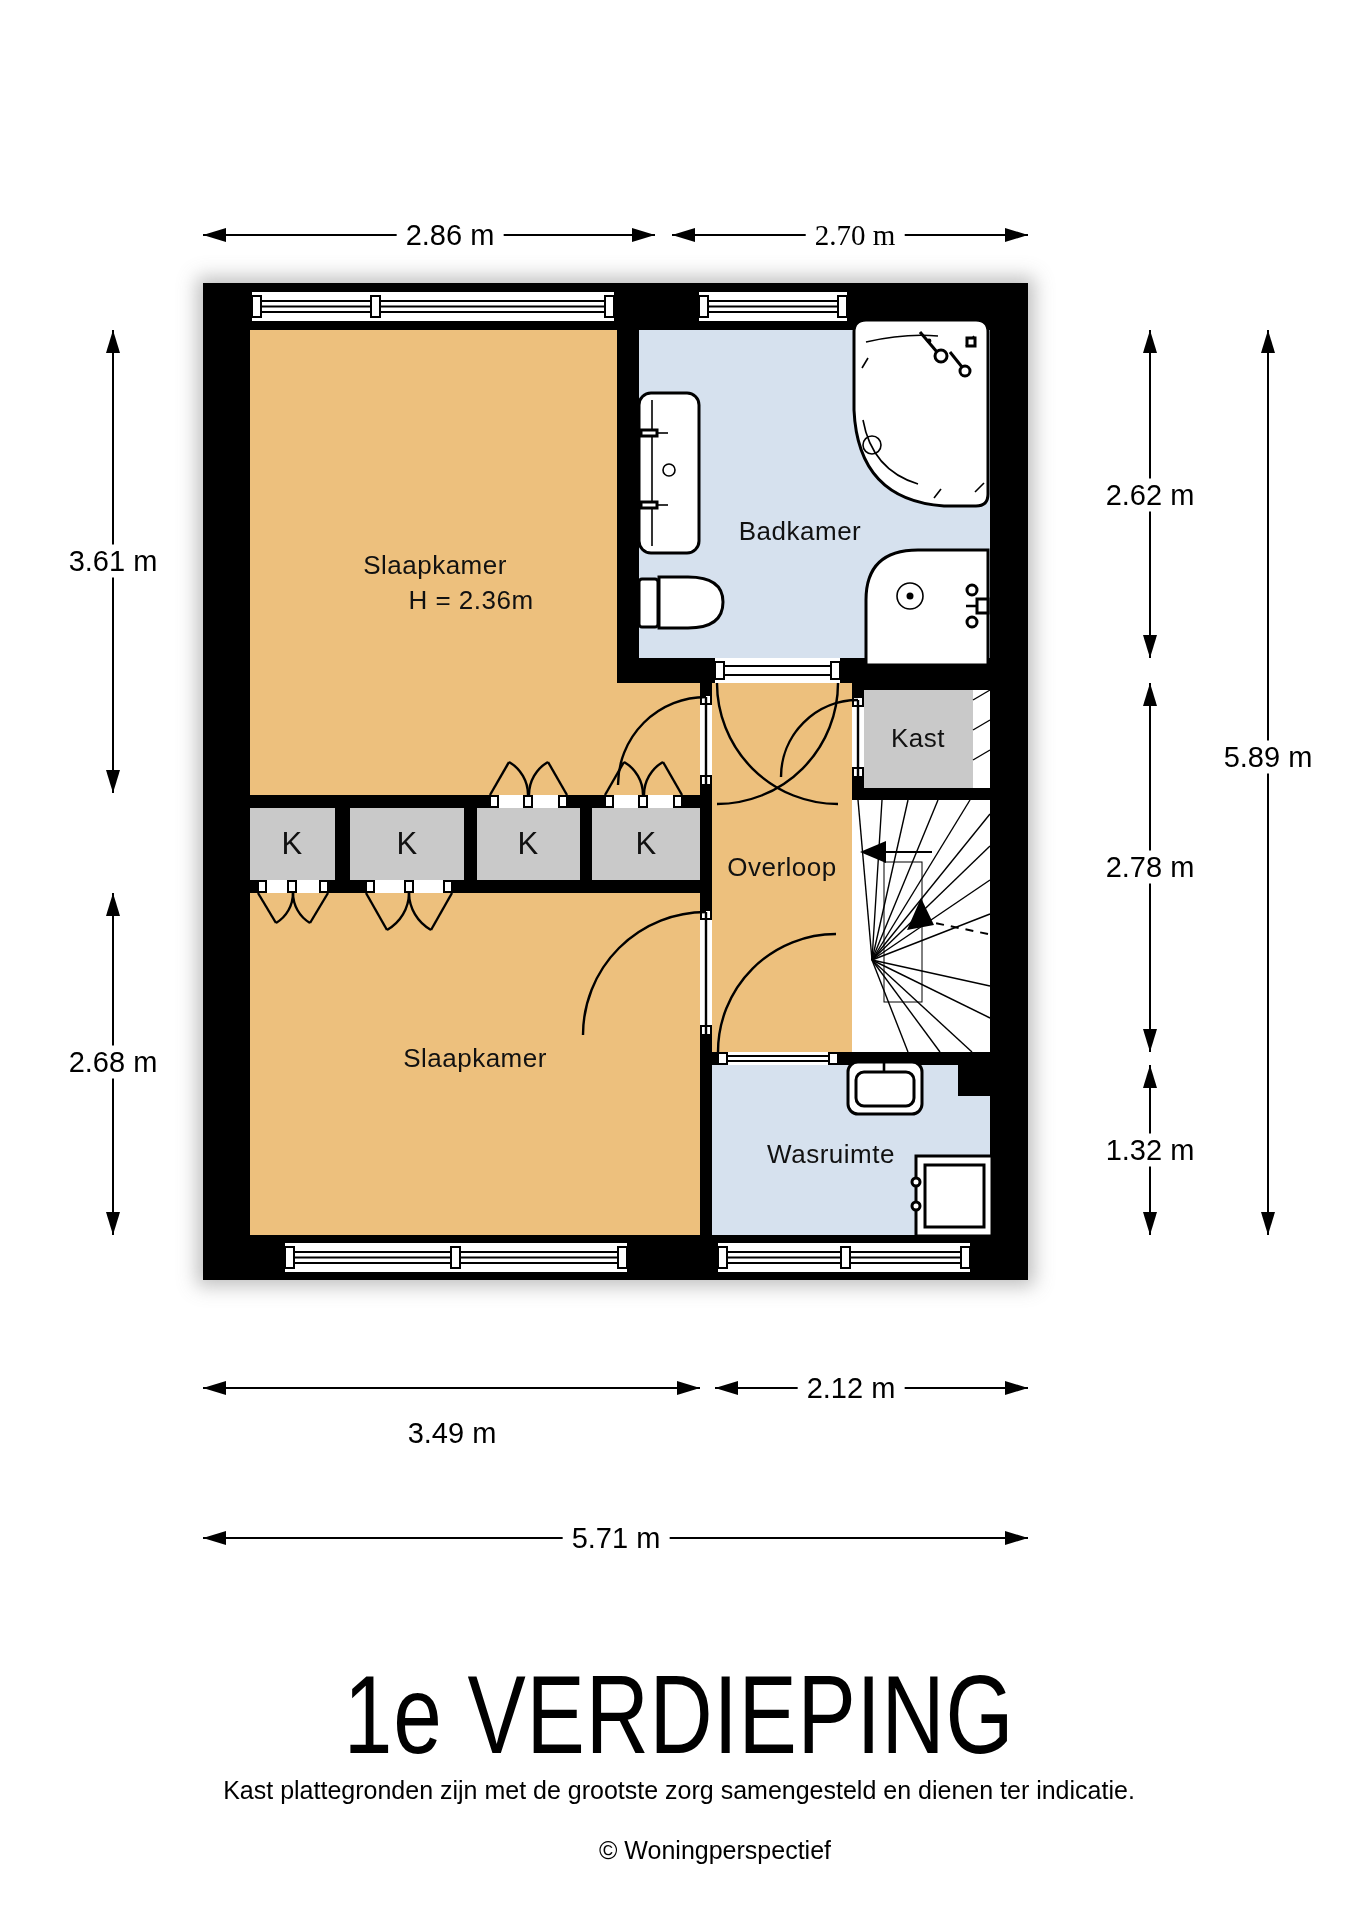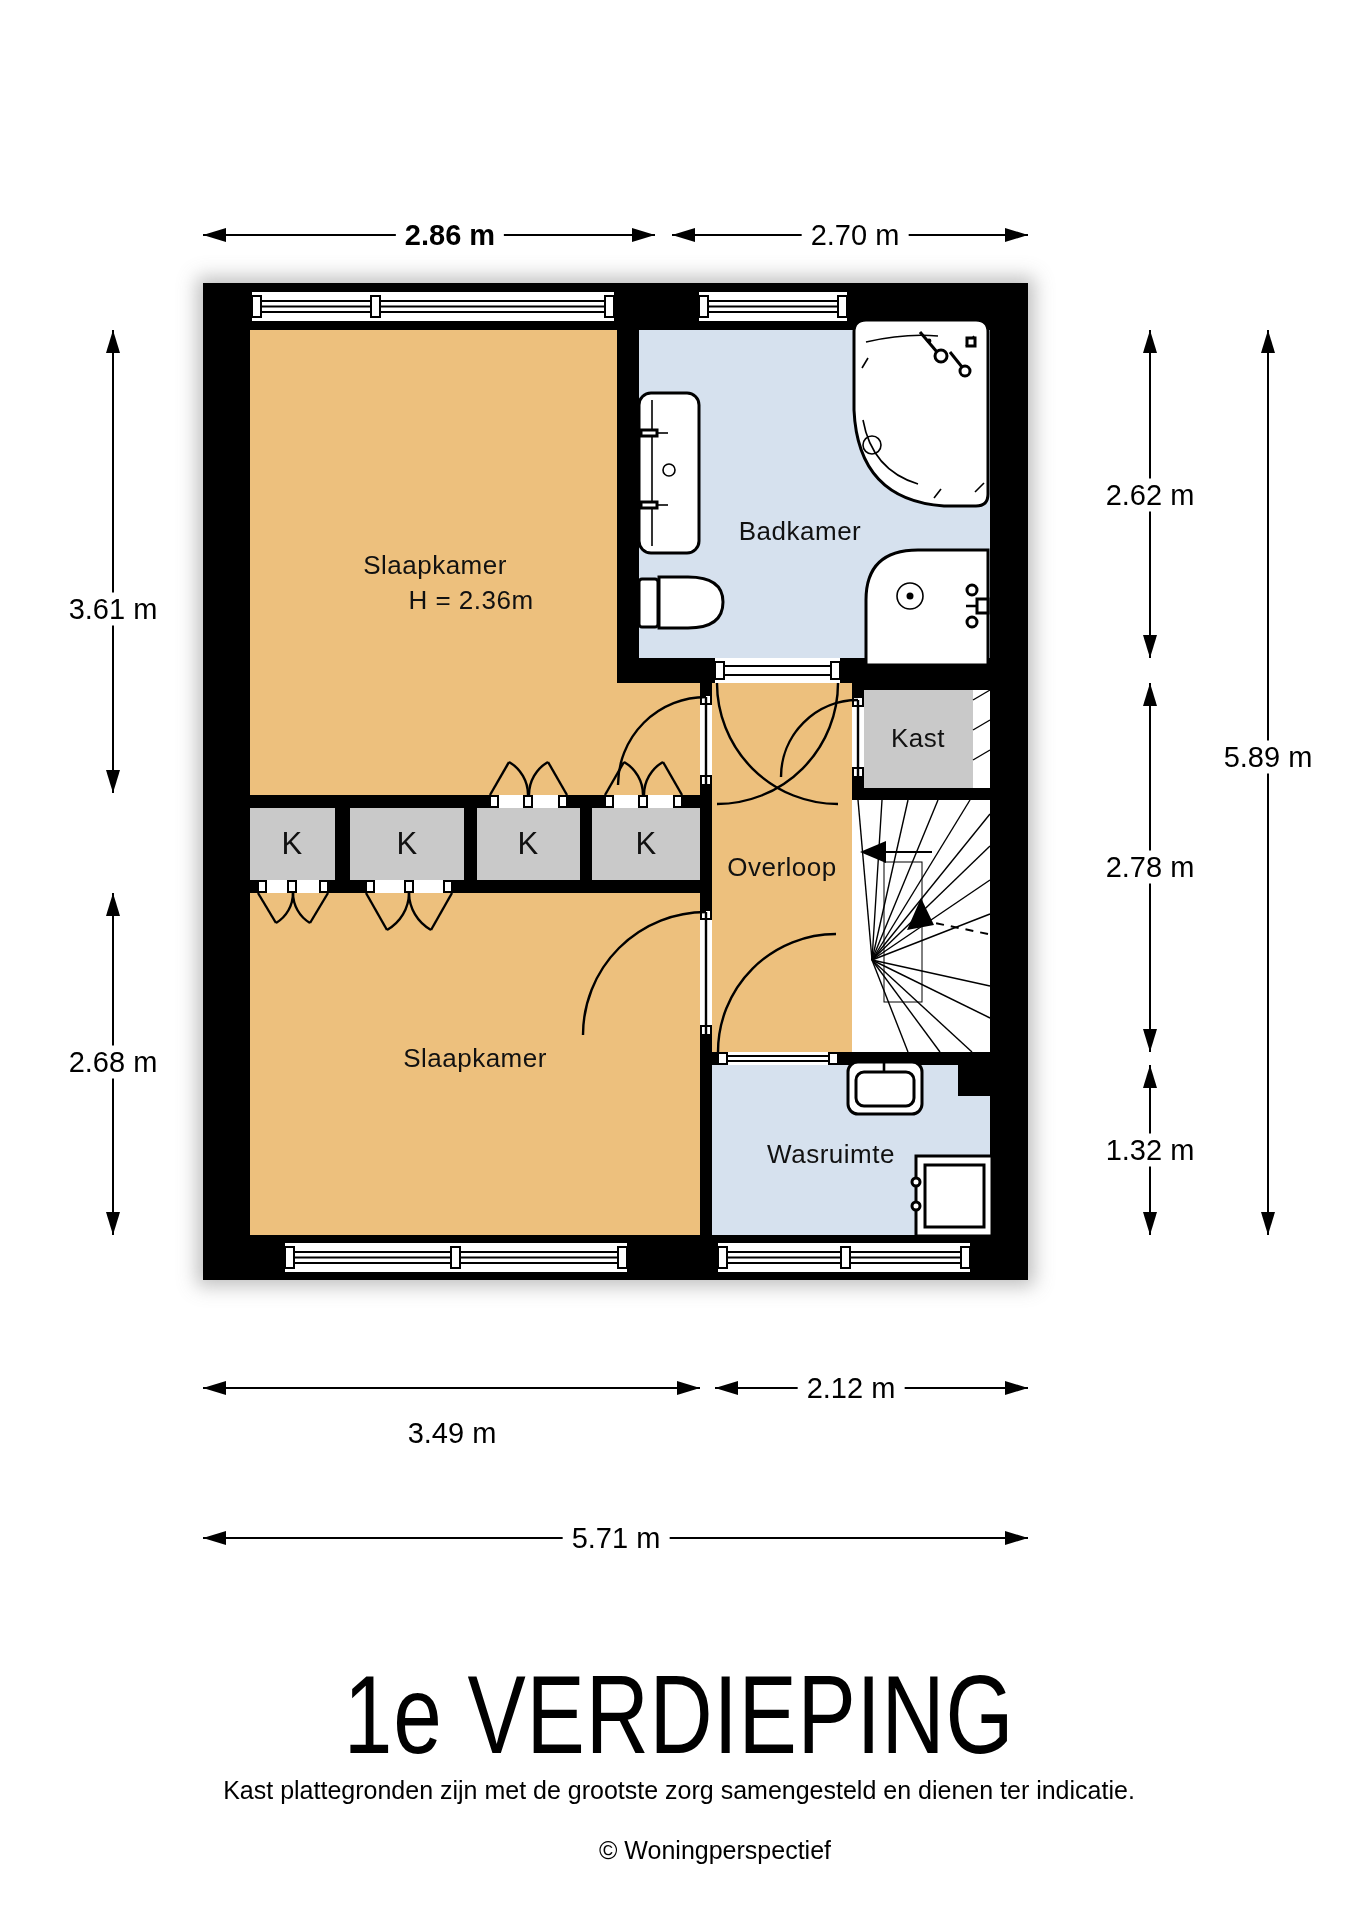--- a/index.html
+++ b/index.html
@@ -306,23 +306,23 @@
   <span class="lbl" style="left:800px;top:531px;">Badkamer</span>
   <span class="lbl" style="left:918px;top:738px;">Kast</span>
   <span class="lbl" style="left:782px;top:867px;">Overloop</span>
   <span class="lbl" style="left:475px;top:1058px;">Slaapkamer</span>
   <span class="lbl" style="left:831px;top:1154px;">Wasruimte</span>
   <span class="lbl klbl" style="left:292px;top:844px;">K</span>
   <span class="lbl klbl" style="left:407px;top:844px;">K</span>
   <span class="lbl klbl" style="left:528px;top:844px;">K</span>
   <span class="lbl klbl" style="left:646px;top:844px;">K</span>
 
-  <span class="dim" style="left:450px;top:235px;font-weight:bold;">2.86 m</span>
-  <span class="dim" style="left:855px;top:235px;">2.70 m</span>
-  <span class="dim" style="left:113px;top:561px;margin-top:48px;">3.61 m</span>
+  <span class="dim" style="left:450px;top:235px;">2.86 m</span>
+  <span class="dim" style="left:855px;top:235px;font-family:Liberation Serif, serif;">2.70 m</span>
+  <span class="dim" style="left:113px;top:561px;">3.61 m</span>
   <span class="dim" style="left:113px;top:1062px;">2.68 m</span>
   <span class="dim" style="left:1150px;top:495px;text-align:center;">2.62 m</span>
   <span class="dim" style="left:1150px;top:867px;">2.78 m</span>
   <span class="dim" style="left:1150px;top:1150px;">1.32 m</span>
   <span class="dim" style="left:1268px;top:757px;">5.89 m</span>
   <span class="dim" style="left:452px;top:1388px;margin-top:45px;">3.49 m</span>
   <span class="dim" style="left:851px;top:1388px;">2.12 m</span>
   <span class="dim" style="left:616px;top:1538px;">5.71 m</span>
 
   <div id="title">1e VERDIEPING</div>

